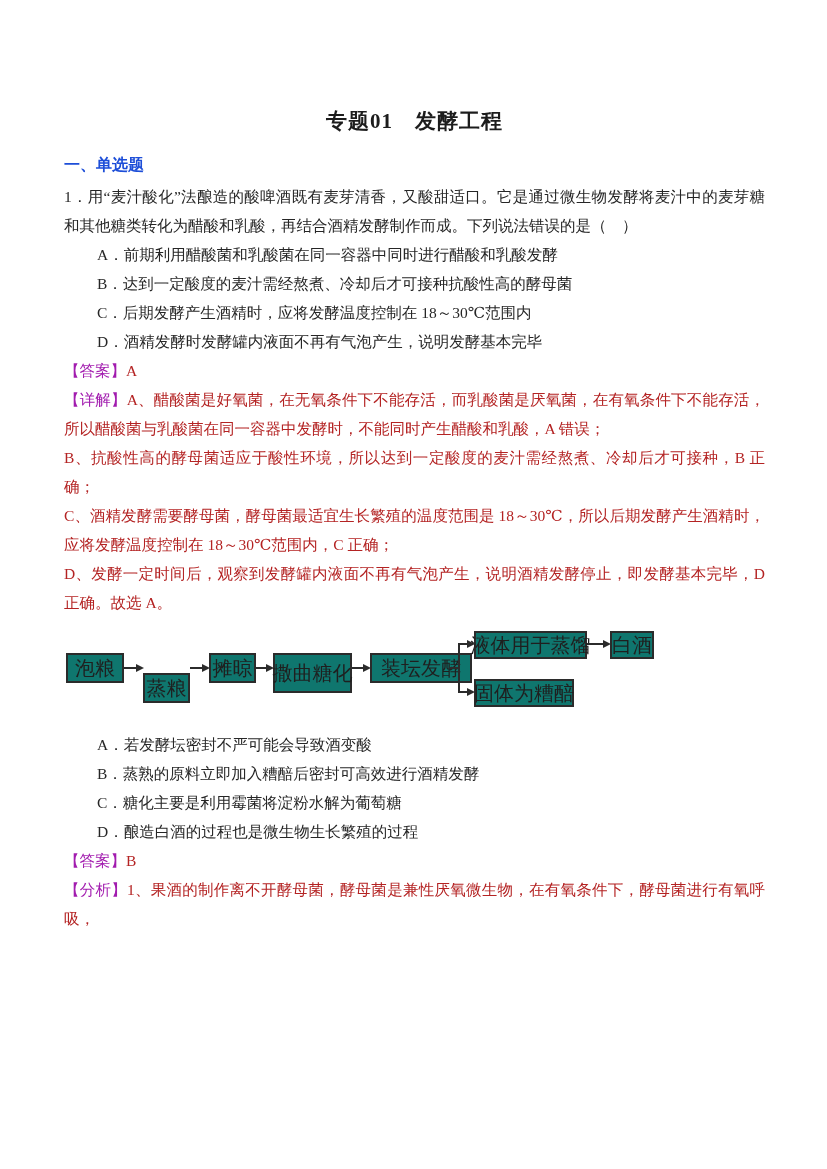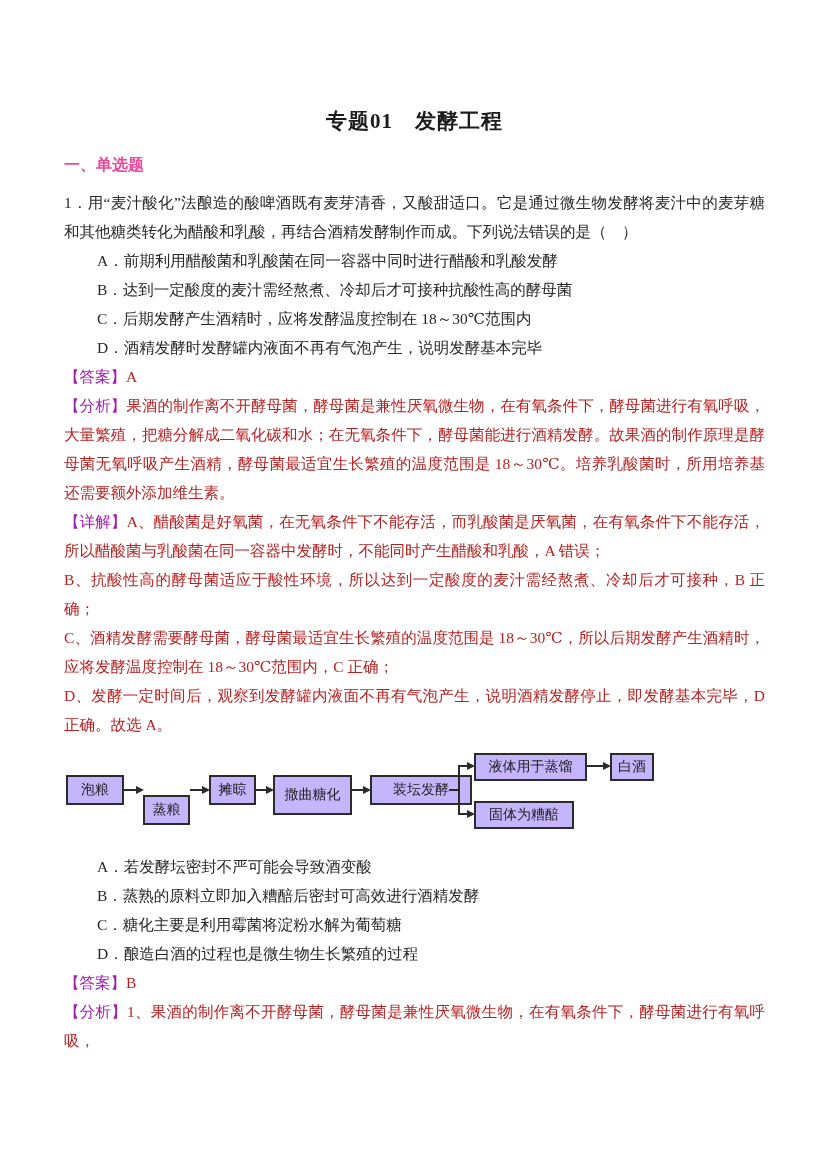--- a/index.html
+++ b/index.html
@@ -20,41 +20,41 @@
     text-align: center;
     font-size: 21px;
     font-weight: bold;
     line-height: 30px;
     color: #1c1c1c;
     letter-spacing: 1px;
   }
   .section-heading {
     font-weight: bold;
     font-size: 16px;
-    margin: 0 0 9px 0;
-    color: #ec4899;
+    margin: 0 0 3px 0;
+    color: #1d4ed8;
   }
   p.line { margin: 0; text-align: justify; }
   .options { margin: 0; }
   .option { padding-left: 33px; text-align: justify; }
   .red  { color: #b42323; }
   .marker { color: #a21caf; }
 
   
   .flowchart {
     position: relative;
     height: 92px;
     margin: 9px 0 12px 0;
   }
   .fbox {
     position: absolute;
     border: 2px solid #2b2b2b;
-    background: #c4b5fd;
+    background: #0f766e;
     color: #1f1f1f;
-    font-size: 14px;
+    font-size: 20px;
     line-height: 1;
     display: flex;
     align-items: center;
     justify-content: center;
     white-space: nowrap;
   }
   .fl-line, .fl-arrow {
     position: absolute;
     height: 2px;
     background: #2b2b2b;
@@ -105,21 +105,20 @@
 
   <div class="options">
     <div class="option">A．前期利用醋酸菌和乳酸菌在同一容器中同时进行醋酸和乳酸发酵</div>
     <div class="option">B．达到一定酸度的麦汁需经熬煮、冷却后才可接种抗酸性高的酵母菌</div>
     <div class="option">C．后期发酵产生酒精时，应将发酵温度控制在 18～30℃范围内</div>
     <div class="option">D．酒精发酵时发酵罐内液面不再有气泡产生，说明发酵基本完毕</div>
   </div>
 
   <p class="line red"><span class="marker">【答案】</span><span>A</span></p>
 
-  <p class="line red"><span class="marker">【分析】</span><span>果酒的制作离不开酵母菌，酵母菌是兼性厌氧微生物，在有氧条件下，酵母菌进行有氧呼吸，大量繁殖，把糖分解成二氧化碳和水；在无氧条件下，酵母菌能进行酒精发酵。故果酒的制作原理是酵母菌无氧呼吸产生酒精，酵母菌最适宜生长繁殖的温度范围是 18～30℃。培养乳酸菌时，所用培养基还需要额外添加维生素。</span></p>
 
   <p class="line red"><span class="marker">【详解】</span><span>A、醋酸菌是好氧菌，在无氧条件下不能存活，而乳酸菌是厌氧菌，在有氧条件下不能存活，所以醋酸菌与乳酸菌在同一容器中发酵时，不能同时产生醋酸和乳酸，A 错误；</span></p>
   <p class="line red">B、抗酸性高的酵母菌适应于酸性环境，所以达到一定酸度的麦汁需经熬煮、冷却后才可接种，B 正确；</p>
   <p class="line red">C、酒精发酵需要酵母菌，酵母菌最适宜生长繁殖的温度范围是 18～30℃，所以后期发酵产生酒精时，应将发酵温度控制在 18～30℃范围内，C 正确；</p>
   <p class="line red">D、发酵一定时间后，观察到发酵罐内液面不再有气泡产生，说明酒精发酵停止，即发酵基本完毕，D 正确。故选 A。</p>
 
 
   <div class="flowchart">
     <div class="fbox fb-step0">泡粮</div>
     <div class="fl-arrow fa-1"></div>

